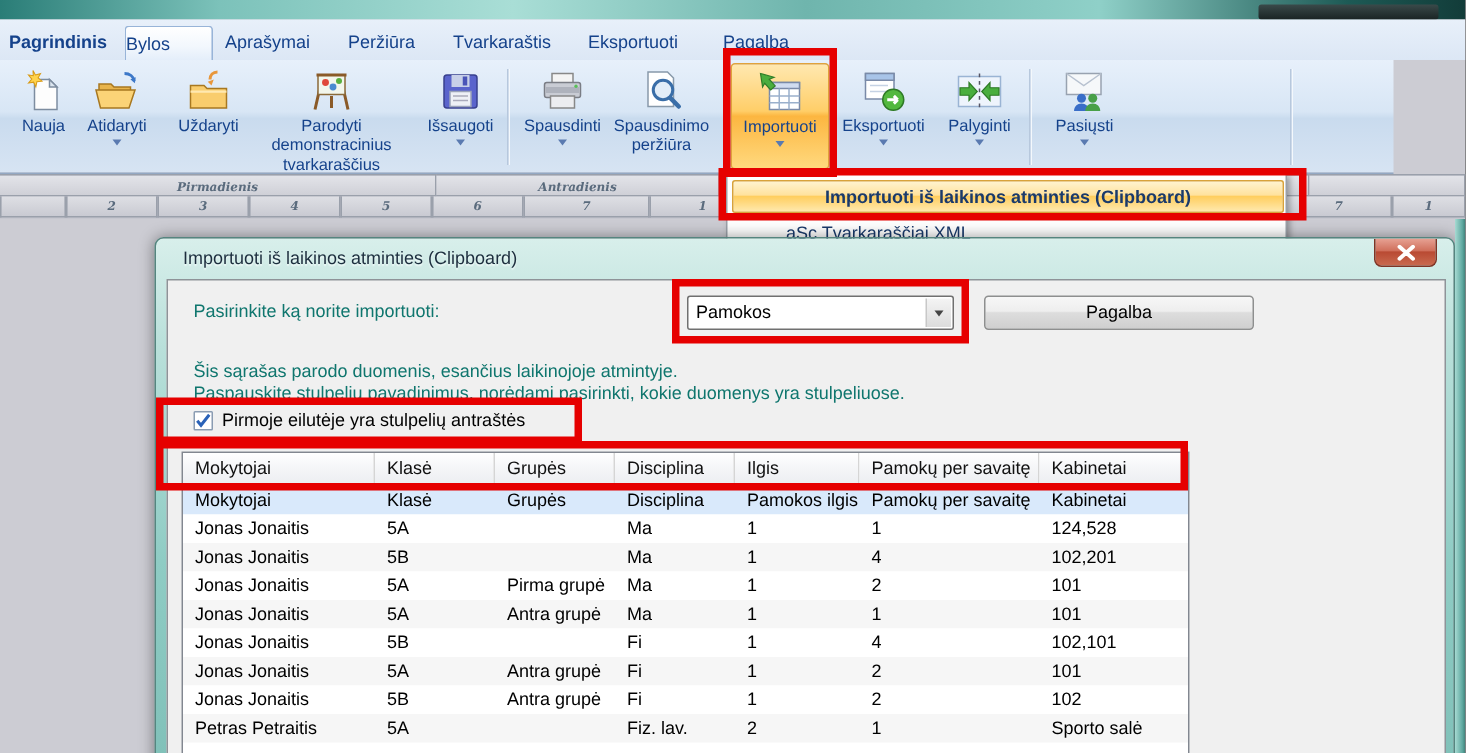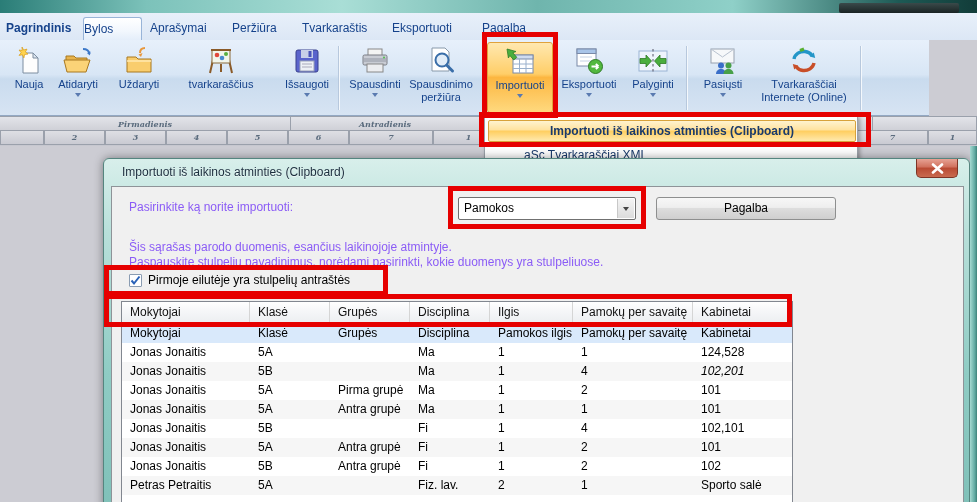--- a/index.html
+++ b/index.html
@@ -53,21 +53,21 @@
     background:linear-gradient(180deg,#d8efeb 0%,#b9e0da 20%,#8fccc4 60%,#7fc0b8 100%);
     border:1px solid #55857f; border-radius:6px 6px 0 0; box-shadow:0 0 10px rgba(0,0,0,.4);}
   #dialog-title{ position:absolute; left:18px; top:0; height:27px; line-height:27px;
     color:#1c2e3e; text-shadow:0 1px 1px rgba(255,255,255,.7);}
   #dialog-close{ position:absolute; right:11px; top:0; width:42px; height:19px;
     background:linear-gradient(180deg,#e7a294 0%,#d0705c 45%,#b94a33 50%,#c96a4f 100%);
     border:1px solid #7e3425; border-top:none; border-radius:0 0 5px 5px; cursor:pointer;
     display:flex; align-items:center; justify-content:center;}
   #dialog-client{ position:absolute; left:7px; top:27px; width:853px; height:333px;
     background:#f0f0f0; border:1px solid #8e9398;}
-  .dlg-label{ position:absolute; color:#8b5cf6; }
+  .dlg-label{ position:absolute; color:#0f766e; }
   #combo{ position:absolute; left:346px; top:10px; width:178px; height:23px;
     background:#fff; border:1px solid #707070; border-radius:2px; cursor:pointer;}
   #combo .cval{ position:absolute; left:5px; top:0; line-height:21px;}
   #combo .cbtn{ position:absolute; right:1px; top:1px; width:17px; height:19px;
     background:linear-gradient(180deg,#f4f4f4,#dcdcdc); border-left:1px solid #c8c8c8;
     display:flex; align-items:center; justify-content:center;}
   #combo .caro{ width:0; height:0; border:3.5px solid transparent; border-top:4.5px solid #444; margin-top:4px;}
   #help-btn{ position:absolute; left:544px; top:10px; width:180px; height:23px;
     background:linear-gradient(180deg,#f7f7f7,#eeeeee 45%,#dddddd 50%,#cfcfcf 100%);
     border:1px solid #8e8f8f; border-radius:3px; text-align:center; line-height:21px; cursor:pointer;}
@@ -143,20 +143,21 @@
       </div>
       <div class="rbtn" style="left: 164px; width: 114px;">
         <span class="ric"><svg viewBox="0 0 32 32">
             <path d="M10 6L5 28M22 6l5 22M16 19v8" stroke="#8a5a28" stroke-width="2" fill="none"></path>
             <rect x="7" y="5" width="18" height="13" fill="#f2f6ec" stroke="#8a6a3a"></rect>
             <circle cx="12" cy="10" r="2.3" fill="#e0483a"></circle>
             <circle cx="17" cy="13" r="2.3" fill="#4a8ad0"></circle>
             <circle cx="21" cy="9" r="2" fill="#58b040"></circle>
             <path d="M6 5h20" stroke="#8a5a28" stroke-width="2"></path>
           </svg></span>
+        <div>Parodyti demonstracinius</div>
         <div>tvarkaraščius</div>
       </div>
       <div class="rbtn" style="left: 278px; width: 58px;">
         <span class="ric"><svg viewBox="0 0 32 32">
             <rect x="5" y="5" width="22" height="22" rx="2" fill="#5a64cc" stroke="#38408e"></rect>
             <rect x="10" y="5" width="12" height="8" fill="#c8d0e8"></rect>
             <rect x="17.5" y="6" width="3" height="6" fill="#4a54b8"></rect>
             <rect x="9" y="16" width="14" height="10" fill="#eef0f6" stroke="#9aa2b8"></rect>
             <path d="M11 19h10M11 22h10" stroke="#aab" stroke-width="1"></path>
           </svg></span>
@@ -218,31 +219,20 @@
         <span class="ric"><svg viewBox="0 0 32 32">
             <rect x="4" y="4" width="23" height="14" fill="#f6f8fa" stroke="#98a2b0"></rect>
             <path d="M4 4l11.5 8L27 4" fill="none" stroke="#b8c2d0"></path>
             <circle cx="14" cy="20.5" r="3" fill="#3a6ec8"></circle>
             <path d="M9 29c0-3 2.2-5 5-5s5 2 5 5z" fill="#3a6ec8"></path>
             <circle cx="21.5" cy="20.5" r="3" fill="#48a048"></circle>
             <path d="M16.5 29c0-3 2.2-5 5-5s5 2 5 5z" fill="#48a048"></path>
           </svg></span>
         <div>Pasiųsti</div>
         <div class="dd"></div>
-      </div>
-      <div class="rbtn" style="left: 753px; width: 102px;">
-        <span class="ric"><svg viewBox="0 0 32 32" fill="none">
-            <path d="M6 14c1-5 6-8 11-7.5 3 .3 5.5 1.8 7 4" stroke="#2496c8" stroke-width="3.4"></path>
-            <path d="M25.8 7.5l1.4 5.5-5.4-1.6z" fill="#2496c8"></path>
-            <path d="M26 18c-1 5-6 8-11 7.5-3-.3-5.5-1.8-7-4" stroke="#c84e28" stroke-width="3.4"></path>
-            <path d="M6.2 24.5l-1.4-5.5 5.4 1.6z" fill="#c84e28"></path>
-            <path d="M12 5.5l4-1.5" stroke="#58b030" stroke-width="3"></path>
-          </svg></span>
-        <div>Tvarkaraščiai</div>
-        <div>Internete (Online)</div>
       </div>
     </div>
 
   <div id="strip">
       <div class="day-seg" style="left: 0px; width: 291px;">Pirmadienis</div>
       <div class="day-seg" style="left: 291px; width: 189px;">Antradienis</div>
       <div class="day-seg" style="left: 480px; width: 393px;"></div>
       <div class="day-seg" style="left: 873px; width: 104px;"></div>
       <div class="pcell" style="left: 0px; width: 44px;"></div>
       <div class="pcell" style="left: 44px; width: 61px;">2</div>
@@ -318,21 +308,21 @@
             <div class="gcell" style="left: 451px; width: 120px;">1</div>
             <div class="gcell" style="left: 571px; width: 101px;">124,528</div>
           </div>
           <div class="grow" style="top: 60px; background: rgb(246, 246, 246);">
             <div class="gcell" style="left: 0px; width: 128px;">Jonas Jonaitis</div>
             <div class="gcell" style="left: 128px; width: 80px;">5B</div>
             <div class="gcell" style="left: 208px; width: 80px;"></div>
             <div class="gcell" style="left: 288px; width: 80px;">Ma</div>
             <div class="gcell" style="left: 368px; width: 83px;">1</div>
             <div class="gcell" style="left: 451px; width: 120px;">4</div>
-            <div class="gcell" style="left: 571px; width: 101px; font-style: italic;">102,201</div>
+            <div class="gcell" style="left: 571px; width: 101px;">102,201</div>
           </div>
           <div class="grow" style="top: 79px; background: rgb(255, 255, 255);">
             <div class="gcell" style="left: 0px; width: 128px;">Jonas Jonaitis</div>
             <div class="gcell" style="left: 128px; width: 80px;">5A</div>
             <div class="gcell" style="left: 208px; width: 80px;">Pirma grupė</div>
             <div class="gcell" style="left: 288px; width: 80px;">Ma</div>
             <div class="gcell" style="left: 368px; width: 83px;">1</div>
             <div class="gcell" style="left: 451px; width: 120px;">2</div>
             <div class="gcell" style="left: 571px; width: 101px;">101</div>
           </div>

